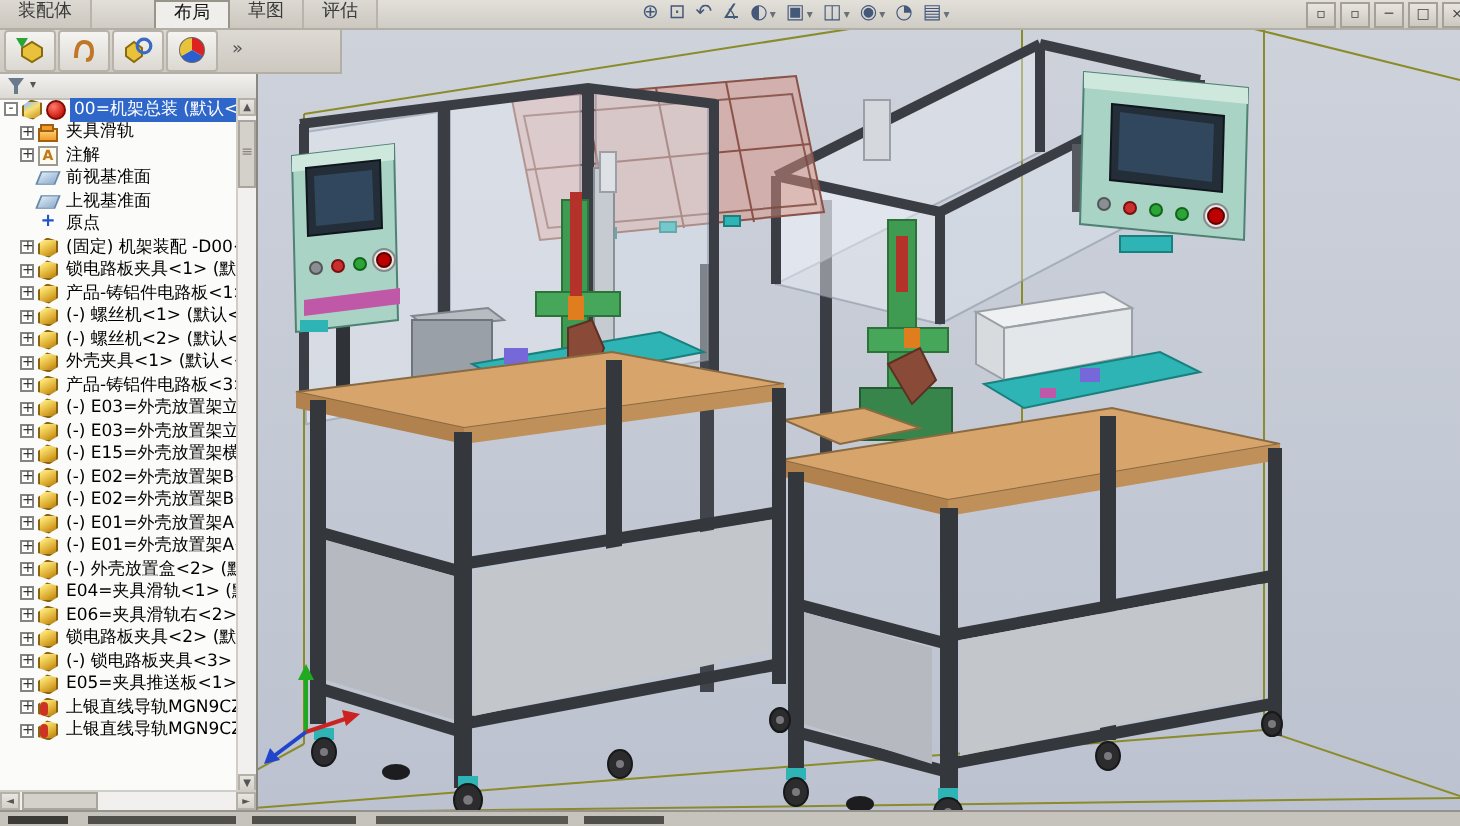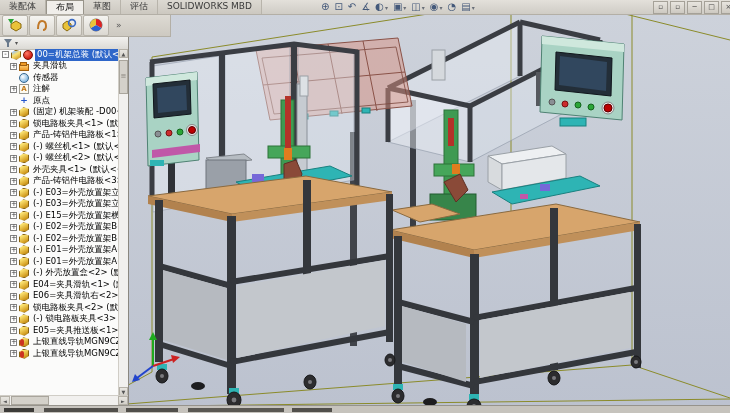--- a/index.html
+++ b/index.html
@@ -9,21 +9,21 @@
   
   #viewport{position:absolute;left:0;top:14px;width:730px;height:392px;display:block;}
 
   
   #topbar{position:absolute;left:0;top:0;width:730px;height:14px;
           background:linear-gradient(#e3e0da,#cfccc5);border-bottom:1px solid #b3afa6;
           display:flex;align-items:stretch;z-index:30;}
   #tabs{display:flex;height:14px;}
   .tab{font-size:9px;line-height:13px;padding:0 9px;color:#3a3a3a;
        border-right:1px solid #b8b4ab;background:linear-gradient(#dcd9d2,#ccc8c0);white-space:nowrap;}
-  .tab.active{background:#f0eeea;border:1px solid #98948a;border-bottom:none;color:#111;}
+  .tab.active{background:#f0eeea;border:1px solid #98948a;border-bottom:none;color:#111;margin-left:31px;}
   #hud{position:absolute;left:320px;top:0;height:14px;display:flex;align-items:center;gap:3px;}
   .hudbtn{display:flex;align-items:center;height:13px;padding:0 1px;}
   .hudbtn .glyph{font-size:10px;line-height:12px;color:#44597a;}
   .hudbtn .dd{font-size:6px;color:#6a6f78;margin-left:1px;}
   #winctl{position:absolute;right:-6px;top:1px;display:flex;gap:2px;}
   .wbtn{width:13px;height:11px;font-size:7px;line-height:10px;text-align:center;color:#444;
         background:linear-gradient(#e8e5df,#cdc9c1);border:1px solid #a5a198;}
 
   
   #toolbar2{position:absolute;left:0;top:14px;width:168px;height:22px;
@@ -326,21 +326,20 @@
       <polygon points="132,368 140,366 135,360" fill="#2244cc"></polygon>
     </g>
   </svg>
 
   <div id="topbar">
     <div id="tabs">
         <div class="tab">装配体</div>
         <div class="tab active">布局</div>
         <div class="tab">草图</div>
         <div class="tab">评估</div>
-        <div class="tab">SOLIDWORKS MBD</div>
       </div>
     <div id="hud">
         <div class="hudbtn">
           <span class="glyph">⊕</span>
         </div>
         <div class="hudbtn">
           <span class="glyph">⊡</span>
         </div>
         <div class="hudbtn">
           <span class="glyph">↶</span>
@@ -423,28 +422,33 @@
           <span class="ti ti-root"></span>
           <span class="badge"></span>
           <span class="tlabel">00=机架总装 (默认&lt;显示</span>
         </div>
         <div class="trow child">
           <span class="exp">+</span>
           <span class="ti ti-folder"></span>
           <span class="tlabel">夹具滑轨</span>
         </div>
         <div class="trow child">
-          <span class="exp hidden">+</span>
-          <span class="ti ti-sensor"></span>
-          <span class="tlabel">传感器</span>
-        </div>
-        <div class="trow child">
           <span class="exp">+</span>
           <span class="ti ti-note">A</span>
           <span class="tlabel">注解</span>
+        </div>
+        <div class="trow child">
+          <span class="exp hidden">+</span>
+          <span class="ti ti-plane"></span>
+          <span class="tlabel">前视基准面</span>
+        </div>
+        <div class="trow child">
+          <span class="exp hidden">+</span>
+          <span class="ti ti-plane"></span>
+          <span class="tlabel">上视基准面</span>
         </div>
         <div class="trow child">
           <span class="exp hidden">+</span>
           <span class="ti ti-origin">+</span>
           <span class="tlabel">原点</span>
         </div>
         <div class="trow child">
           <span class="exp">+</span>
           <span class="ti ti-part"></span>
           <span class="tlabel">(固定) 机架装配 -D00&lt;1</span>

